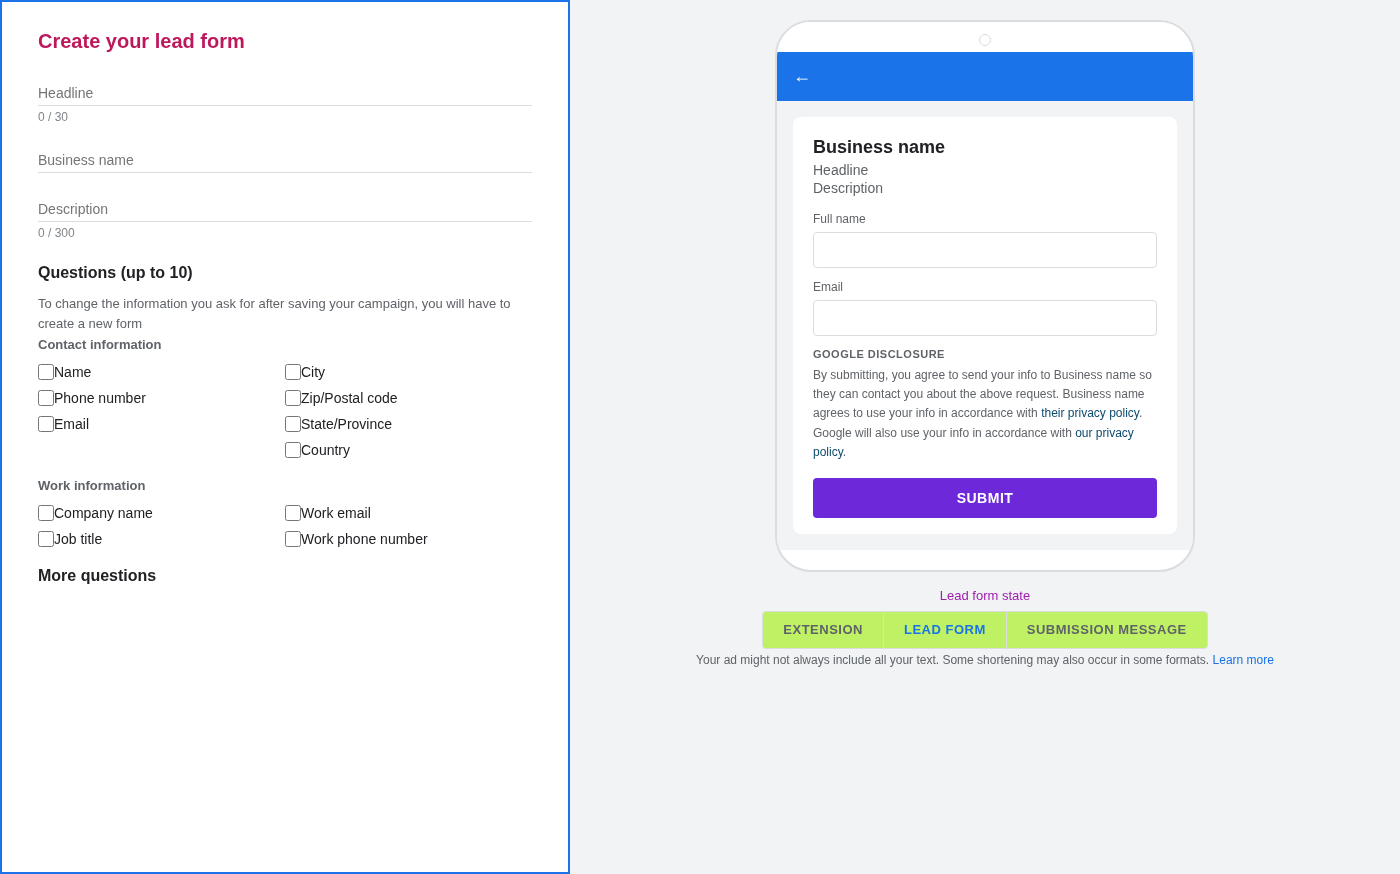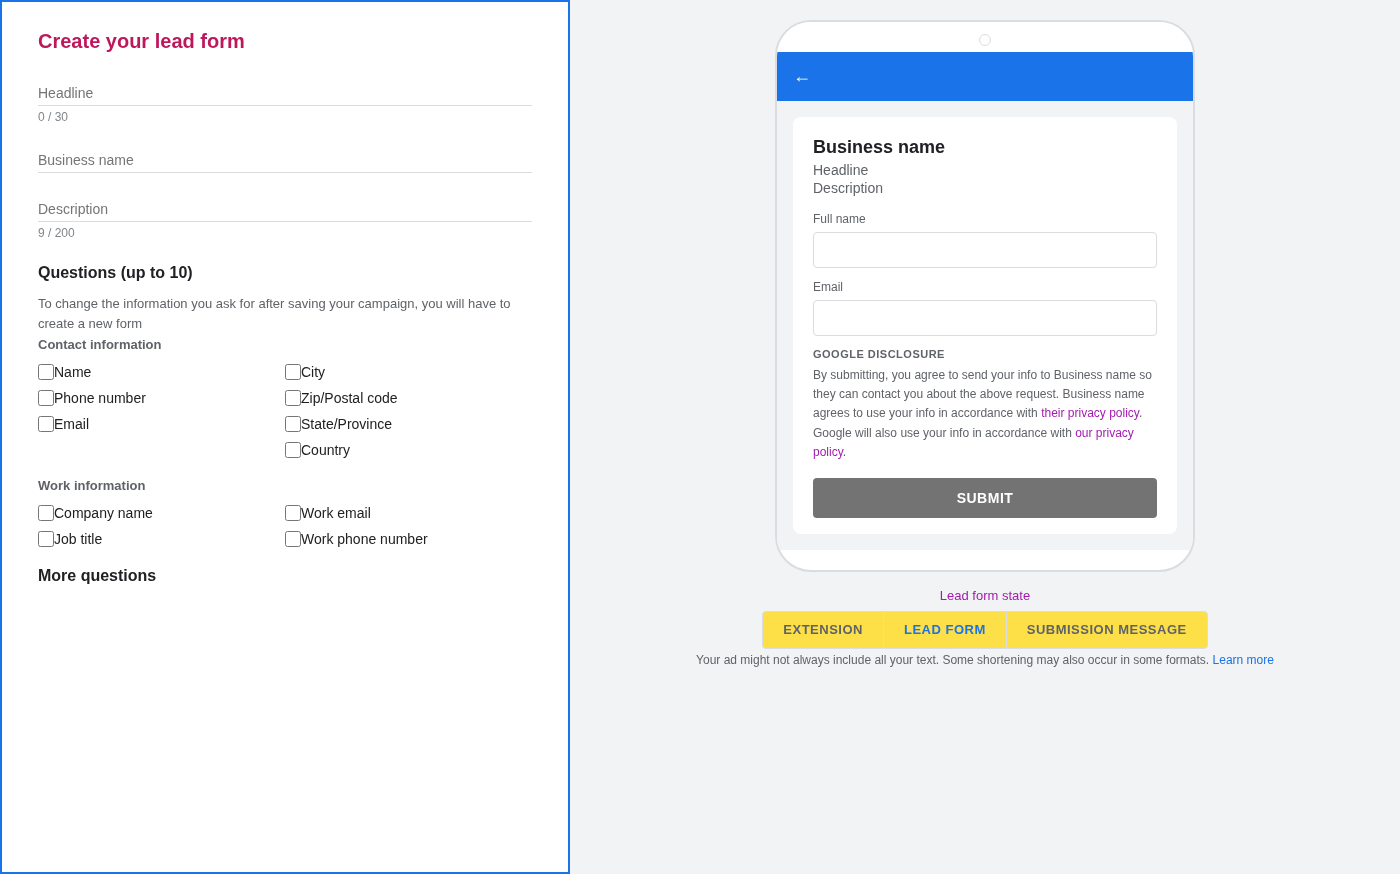--- a/index.html
+++ b/index.html
@@ -198,27 +198,27 @@
       letter-spacing: 0.5px;
     }
 
     .disclosure-text {
       font-size: 12px;
       color: #5f6368;
       line-height: 1.6;
     }
 
     .disclosure-link {
-      color: #a21caf;
+      color: #0c4a6e;
       text-decoration: none;
       cursor: pointer;
     }
 
     .submit-btn {
-      background: #737373;
+      background: #6d28d9;
       color: #fff;
       border: none;
       border-radius: 4px;
       padding: 12px;
       width: 100%;
       font-size: 14px;
       font-weight: 700;
       letter-spacing: 0.5px;
       text-transform: uppercase;
       cursor: pointer;
@@ -236,21 +236,21 @@
       color: #a21caf;
       margin-bottom: 8px;
     }
 
     .state-tabs {
       display: flex;
       align-items: center;
       border: 1px solid #dadce0;
       border-radius: 4px;
       overflow: hidden;
-      background: #fde047;
+      background: #bef264;
     }
 
     .state-tab {
       padding: 10px 20px;
       font-size: 13px;
       font-weight: 600;
       cursor: pointer;
       color: #5f6368;
       border: none;
       background: transparent;
@@ -292,21 +292,21 @@
     <input class="form-input" type="text" placeholder="Headline" style="">
     <div class="char-count">0 / 30</div>
   </div>
 
   <div class="form-group">
     <input class="form-input" type="text" placeholder="Business name" style="">
   </div>
 
   <div class="form-group">
     <input class="form-input" type="text" placeholder="Description" style="">
-    <div class="char-count">9 / 200</div>
+    <div class="char-count">0 / 300</div>
   </div>
 
   <h2 class="section-title">Questions (up to 10)</h2>
   <p class="section-desc">To change the information you ask for after saving your campaign, you will have to create a new form</p>
 
   <p class="subsection-label">Contact information</p>
   <div class="checkbox-grid">
 
     <label class="checkbox-item">
       <input type="checkbox" style="">

